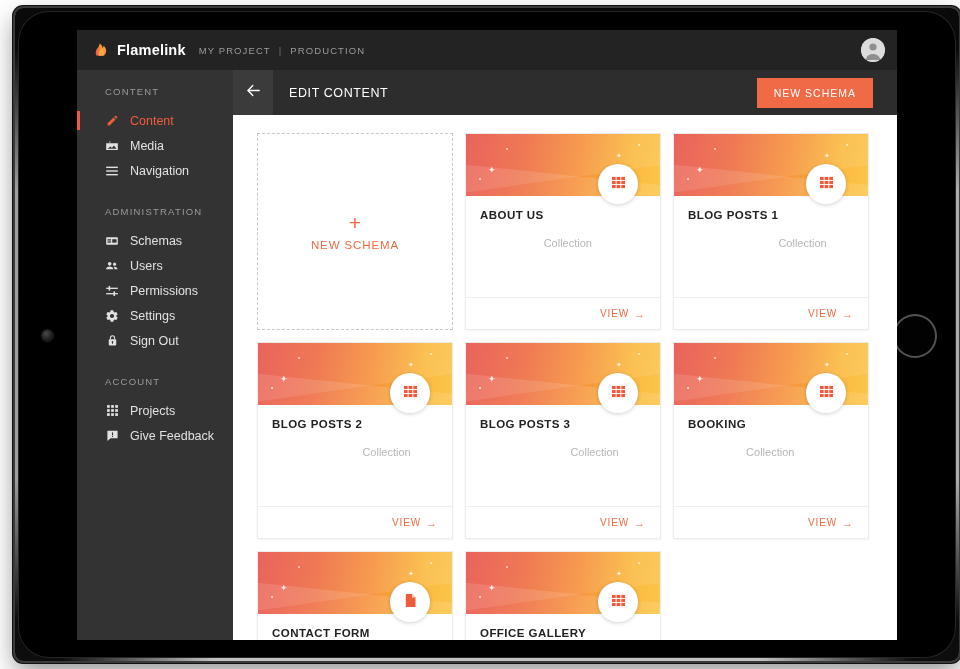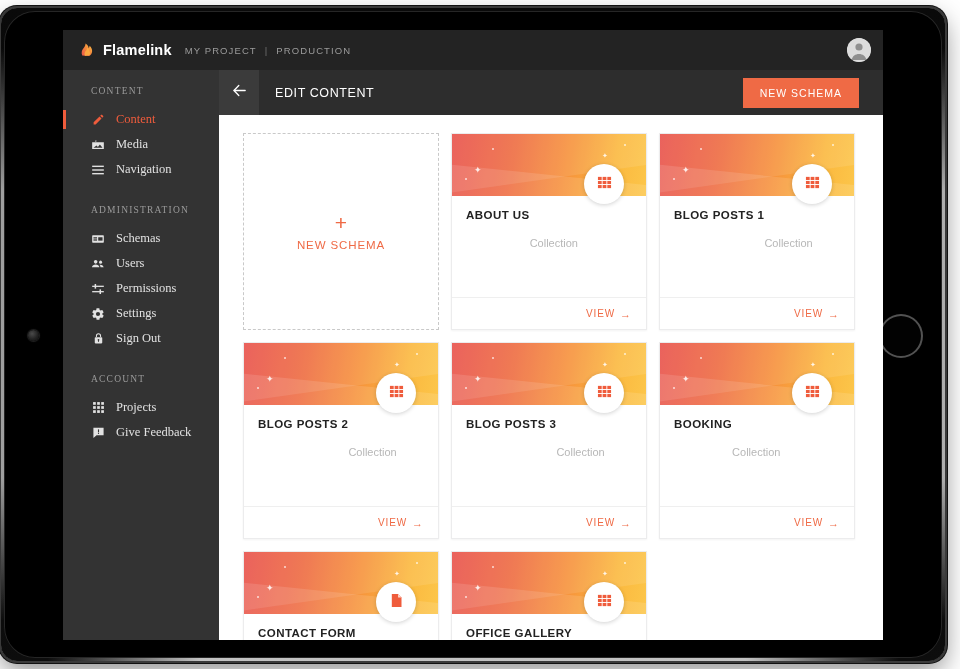--- a/index.html
+++ b/index.html
@@ -8,23 +8,23 @@
     width: 960px;
     height: 669px;
     overflow: hidden;
     background: #ffffff;
     font-family: "Liberation Sans", sans-serif;
   }
 
   
   .tablet {
     position: absolute;
-    left: 1px; top: 8px;
+    left: 15px; top: 8px;
     width: 944px; height: 653px;
-    border-radius: 16px;
+    border-radius: 8px;
     background: linear-gradient(180deg,#0a0a0a 0%, #050505 50%, #0d0d0d 100%);
     box-shadow:
       0 0 0 2px #3a3a3a,
       0 0 0 3px #111,
       0 10px 26px rgba(0,0,0,.45);
   }
   .tablet-inner-bevel {
     position: absolute;
     inset: 3px;
     border-radius: 31px;
@@ -122,21 +122,21 @@
     background: #333333;
     padding-top: 16px;
   }
   .nav-group-title {
     color: #9a9a9a;
     font-size: 9.5px;
     letter-spacing: 1.2px;
     padding: 0 0 0 28px;
     margin-bottom: 11px;
   }
-  .nav-group { margin-bottom: 14px; font-family: Liberation Serif, serif; }
+  .nav-group { margin-bottom: 14px; }
   .nav-item {
     position: relative;
     display: flex;
     align-items: center;
     gap: 11px;
     height: 25px;
     padding-left: 28px;
     color: #e2e2e2;
     font-size: 12.5px;
     cursor: pointer;

